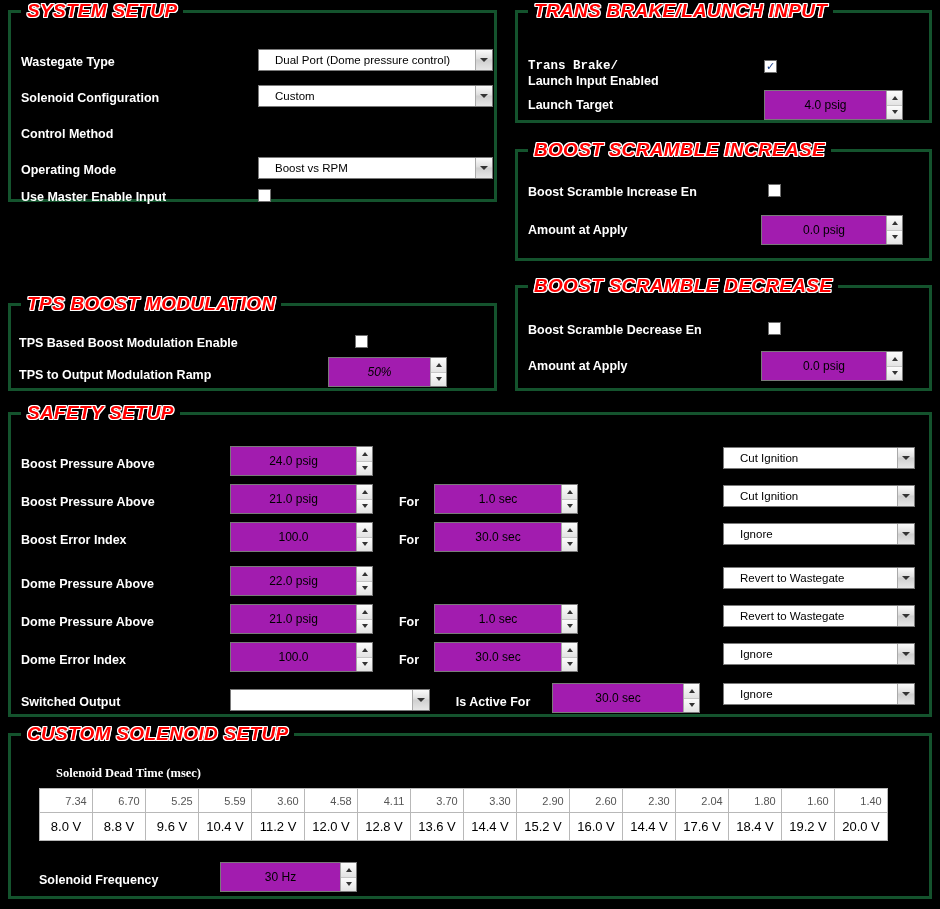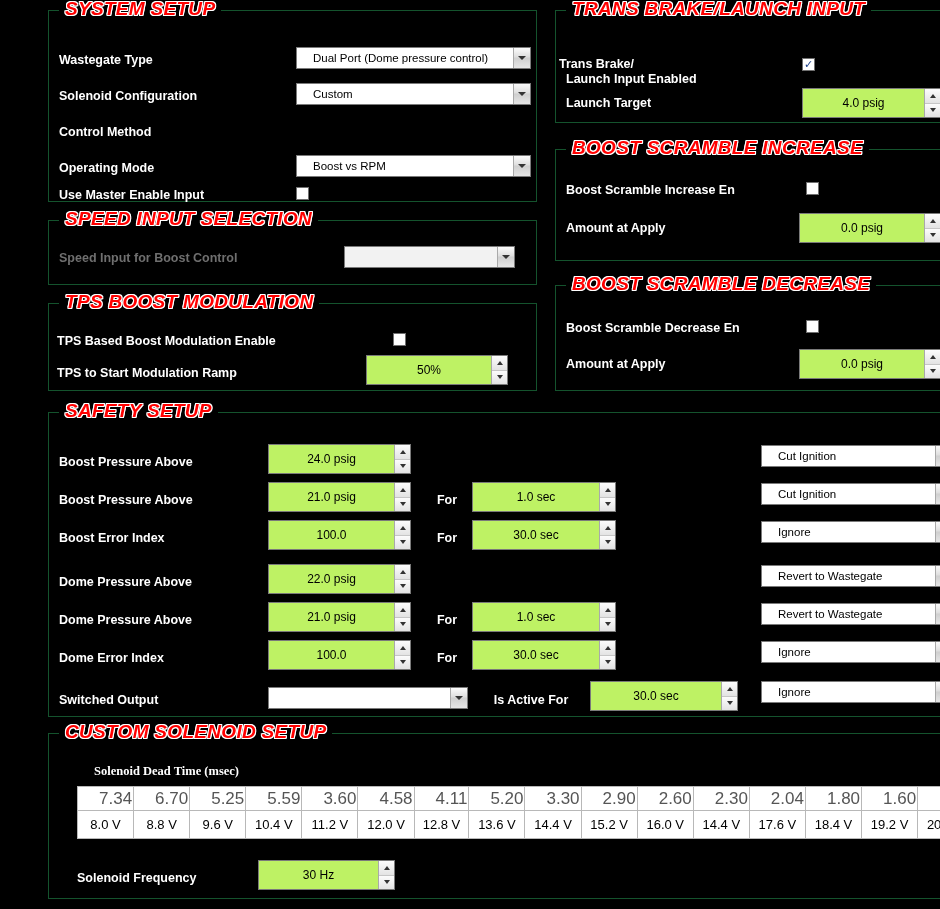--- a/index.html
+++ b/index.html
@@ -8,23 +8,22 @@
     background: #000;
     width: 940px; height: 909px;
     font-family: "Liberation Sans", sans-serif;
     overflow: hidden;
   }
   #root { position: relative; width: 940px; height: 909px; background:#000; }
 
   
   .group {
     position: absolute;
-    border: 1px solid #14532d;
+    border: 3px solid #14532d;
     background: #000;
-    margin-left: 40px;
   }
   .group > .legend {
     position: absolute;
     top: -13px;
     left: 10px;
     background: #000;
     padding: 0 6px;
     color: #ff0000;
     font-size: 19px;
     font-weight: bold;
@@ -83,21 +82,21 @@
     border: 1px solid #7a7a7a;
     background: #fff;
     display: flex;
   }
   .spin .body {
     flex: 1;
     position: relative;
     display: flex; align-items: center; justify-content: center;
     font-size: 12px;
     color: #000;
-    background: #bef264;
+    background: #a21caf;
   }
   .spin .btns {
     flex: 0 0 16px;
     display: flex; flex-direction: column;
     border-left: 1px solid #a9a9a9;
   }
   .spin .btns div {
     flex: 1;
     background: linear-gradient(#fcfcfc, #e3e3e3);
     border-bottom: 1px solid #c6c6c6;
@@ -134,21 +133,21 @@
     border: 1px solid #b8b8b8;
     text-align: center;
     font-size: 11.5px;
     color: #000;
     width: 53px;
   }
   .soltable tr.head td {
     height: 24px;
     background: #fff;
     color: #555;
-    font-size: 17px;
+    font-size: 11px;
     padding-left: 21px;
   }
   .soltable tr.vals td {
     height: 28px;
     font-size: 13px;
     color: #000;
   }
 </style>
 </head>
 <body>
@@ -181,53 +180,43 @@
       <span class="cv">Boost vs RPM</span>
       <span class="arrow">
           <span class="tri-down"></span>
         </span>
     </div>
 
     <div class="lbl" style="left:10px; top:177px; width:230px;">Use Master Enable Input</div>
     <div class="cb" style="left:247px; top:176px;"></div>
   </div>
 
-  <div class="group" style="left:8px; top:220px; width:489px; height:65px;">
-    <div class="legend">SPEED INPUT SELECTION</div>
-    <div class="lbl dim" style="left:10px; top:30px; width:275px;">Speed Input for Boost Control</div>
-    <div class="combo disabled" style="left:295px; top:25px; width:171px;">
-      <span class="cv"></span>
-      <span class="arrow">
-          <span class="tri-down"></span>
-        </span>
-    </div>
-  </div>
 
   <div class="group" style="left:8px; top:303px; width:489px; height:88px;">
     <div class="legend">TPS BOOST MODULATION</div>
     <div class="lbl" style="left:8px; top:30px; width:330px;">TPS Based Boost Modulation Enable</div>
     <div class="cb" style="left:344px; top:29px;"></div>
 
-    <div class="lbl" style="left:8px; top:62px; width:300px;">TPS to Start Modulation Ramp</div>
-    <div class="spin" style="left:317px; top:51px; width:142px;">
+    <div class="lbl" style="left:8px; top:62px; width:300px;">TPS to Output Modulation Ramp</div>
+    <div class="spin" style="left:317px; top:51px; width:119px;font-style:italic;">
       <div class="body">50%</div>
       <div class="btns">
         <div>
             <span class="tri-up-s"></span>
           </div>
         <div>
             <span class="tri-dn-s"></span>
           </div>
       </div>
     </div>
   </div>
 
   <div class="group" style="left:515px; top:10px; width:417px; height:113px;">
     <div class="legend">TRANS BRAKE/LAUNCH INPUT</div>
-    <div class="lbl" style="left:3px; top:46px; width:230px;">Trans Brake/</div>
+    <div class="lbl" style="left:10px; top:46px; width:230px;font-family:Liberation Mono, monospace;">Trans Brake/</div>
     <div class="lbl" style="left:10px; top:61px; width:230px;">Launch Input Enabled</div>
     <div class="cb checked" style="left:246px; top:47px;"></div>
 
     <div class="lbl" style="left:10px; top:85px; width:230px;">Launch Target</div>
     <div class="spin" style="left:246px; top:77px; width:139px;">
       <div class="body">4.0 psig</div>
       <div class="btns">
         <div>
             <span class="tri-up-s"></span>
           </div>
@@ -476,21 +465,21 @@
     <table class="soltable" style="left:28px; top:52px;">
       <tbody>
           <tr class="head">
         <td>7.34</td>
         <td>6.70</td>
         <td>5.25</td>
         <td>5.59</td>
         <td>3.60</td>
         <td>4.58</td>
         <td>4.11</td>
-        <td>5.20</td>
+        <td>3.70</td>
         <td>3.30</td>
         <td>2.90</td>
         <td>2.60</td>
         <td>2.30</td>
         <td>2.04</td>
         <td>1.80</td>
         <td>1.60</td>
         <td>1.40</td>
       </tr>
       <tr class="vals">

